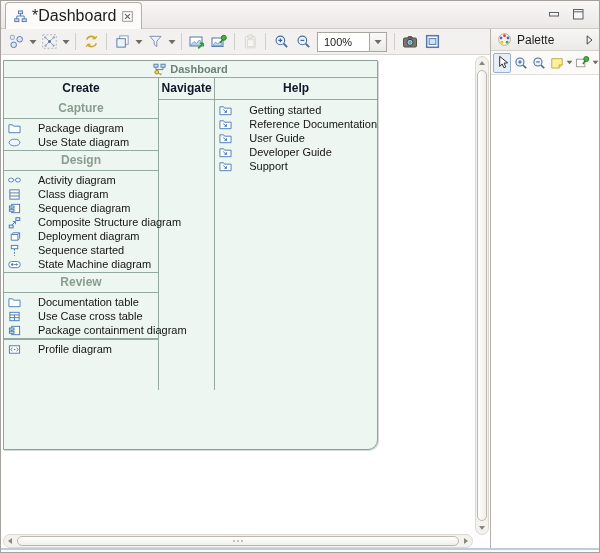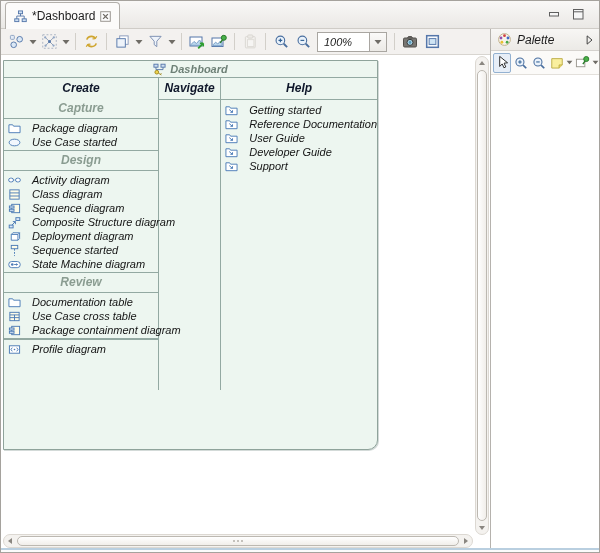--- a/index.html
+++ b/index.html
@@ -4,26 +4,26 @@
 <style>
   * { margin:0; padding:0; box-sizing:border-box; }
   html,body { background:#ffffff; font-family:"Liberation Sans", sans-serif; }
   .window { position:relative; width:600px; height:553px; background:#f2f0ee; border:1px solid #a5a29d; overflow:hidden; }
 
   
   .tabbar { position:absolute; left:0; top:0; width:100%; height:28px;
     background:linear-gradient(#f9f8f7,#eae8e5); border-bottom:1px solid #cfccc7; }
   .tab { position:absolute; left:4px; top:1px; height:27px; display:flex; align-items:center; gap:5px;
     padding:0 8px; background:#fcfbfa; border:1px solid #b2afaa; border-bottom:none; border-radius:4px 4px 0 0; }
-  .tab-label { font-size:12px; color:#1c1c1c; white-space:nowrap; }
+  .tab-label { font-size:16px; color:#1c1c1c; white-space:nowrap; }
   .winbtns { position:absolute; right:14px; top:6px; display:flex; gap:10px; }
   .winbtns svg { display:block; }
 
   
-  .main { position:absolute; left:0; top:28px; width:600px; height:521px;font-style:italic; }
+  .main { position:absolute; left:0; top:28px; width:600px; height:521px; }
   .editor { position:absolute; left:0; top:0; width:489px; height:521px; }
   .toolbar { position:absolute; left:0; top:0; width:489px; height:26px; background:#f3f1ef;
     border-bottom:1px solid #d8d5d0; display:flex; align-items:center; padding:0 4px; }
   .tbtn { width:22px; height:22px; display:flex; align-items:center; justify-content:center; border-radius:2px; flex:0 0 auto; }
   .tdd { width:11px; height:22px; display:flex; align-items:center; justify-content:center; flex:0 0 auto; }
   .tsep { width:1px; height:17px; background:#d2cfc9; margin:0 4px; flex:0 0 auto; }
   .disabled { opacity:.45; }
   .combo { display:flex; height:20px; margin:0 3px; flex:0 0 auto; }
   .combo-text { width:52px; height:20px; background:#ffffff; border:1px solid #a9a6a1; border-right:none;
     font-size:11px; line-height:18px; padding-left:6px; color:#1c1c1c; }
@@ -42,21 +42,21 @@
   .col { height:100%; }
   .col-create { width:155px; border-right:1px solid #93a9a2; }
   .col-navigate { width:84px; border-right:1px solid #93a9a2; }
   .col-help { flex:1; }
   .colhdr { text-align:center; font-size:12px; font-weight:bold; color:#0f172a; padding:3px 0 4px; }
   .hline { border-bottom:1px solid #93a9a2; }
   .subhdr { text-align:center; font-size:12px; font-weight:bold; color:#8a9c91; padding:2px 0 3px; }
   .section + .section { border-top:1px solid #93a9a2; }
   .items { border-top:1px solid #93a9a2; padding:2px 0 1px; }
   .col-help .items { border-top:none; padding-top:3px; }
-  .row { height:14px; display:flex; align-items:center; gap:11px; padding-left:4px; cursor:pointer; white-space:nowrap; }
+  .row { height:14px; display:flex; align-items:center; gap:17px; padding-left:4px; cursor:pointer; white-space:nowrap; }
   .row span { font-size:11px; color:#141414; }
   .ic { width:13px; height:13px; flex:0 0 auto; }
 
   
   .vscroll { position:absolute; top:1px; right:1px; width:14px; height:479px;
     background:#f4f2ef; border:1px solid #dcd8d2; border-radius:7px; }
   .vthumb { position:absolute; left:1px; right:1px; top:13px; bottom:13px;
     background:linear-gradient(90deg,#ffffff,#f1eeea); border:1px solid #bcb8b1; border-radius:6px; }
   .varrow { position:absolute; left:0; width:12px; height:12px; display:flex; align-items:center; justify-content:center; }
   .hscroll { position:absolute; left:2px; bottom:2px; width:470px; height:14px;
@@ -398,21 +398,21 @@
                   <div class="row">
                       <svg class="ic">
                         <use href="#i-folder"></use>
                       </svg>
                       <span>Package diagram</span>
                     </div>
                   <div class="row">
                       <svg class="ic">
                         <use href="#i-usecase"></use>
                       </svg>
-                      <span>Use Case started</span>
+                      <span>Use State diagram</span>
                     </div>
                 </div>
               </div>
               <div class="section">
                 <div class="subhdr">Design</div>
                 <div class="items">
                   <div class="row">
                       <svg class="ic">
                         <use href="#i-activity"></use>
                       </svg>

